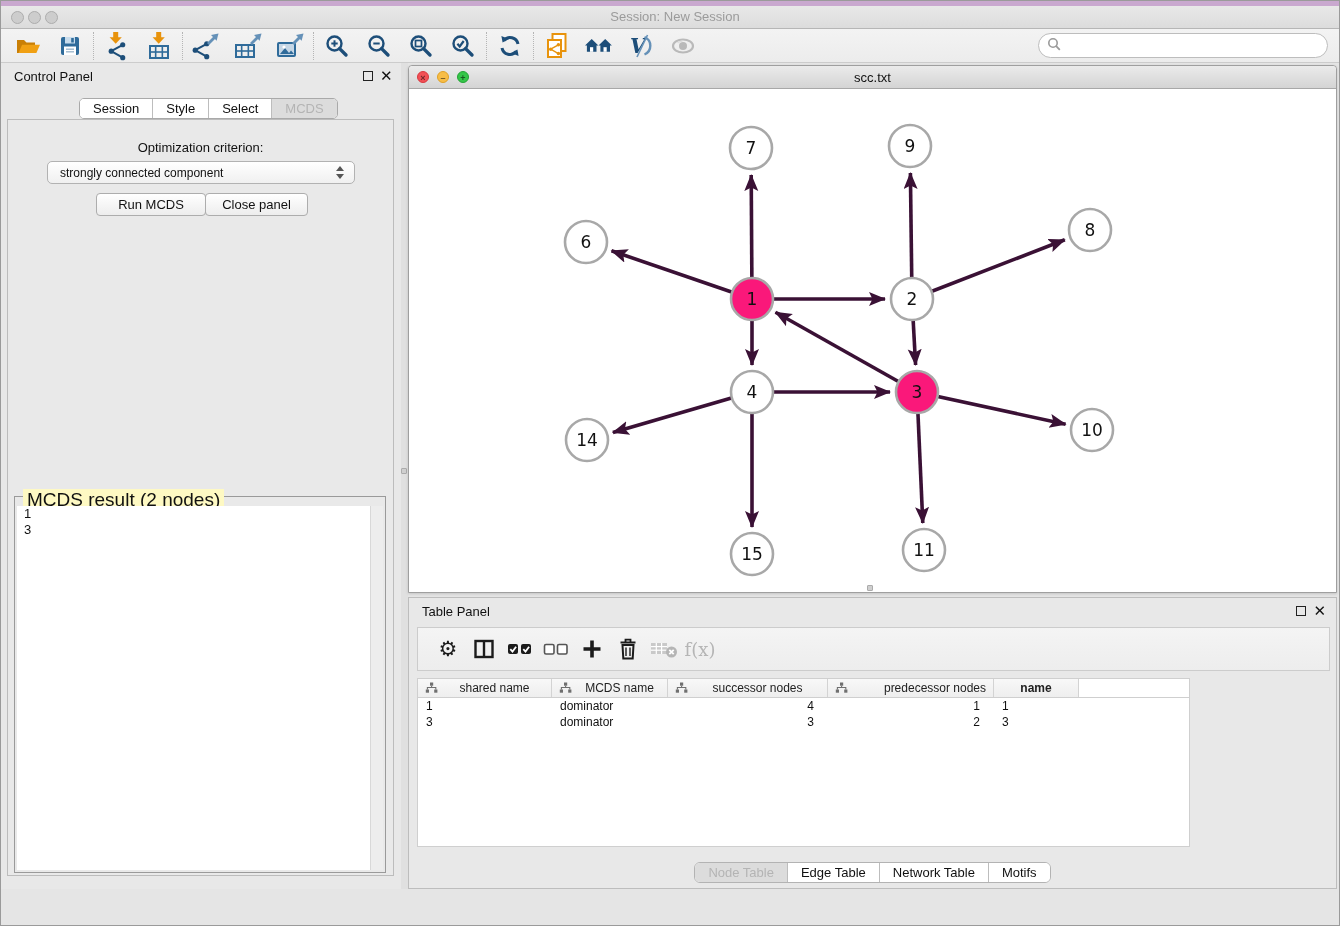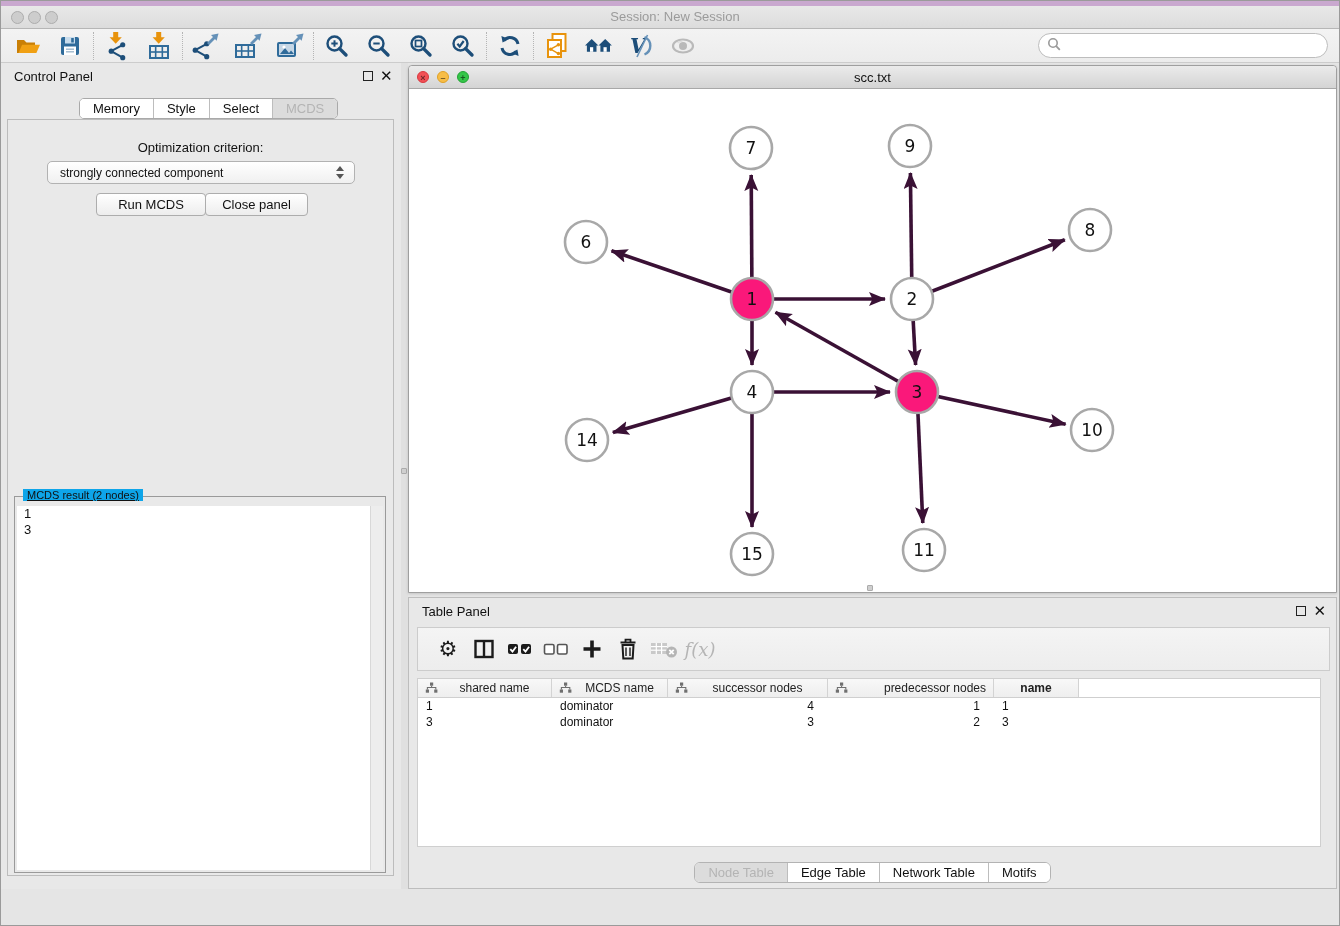--- a/index.html
+++ b/index.html
@@ -47,21 +47,21 @@
   .combo { position:absolute; left:39px; top:41px; width:308px; height:23px; background:linear-gradient(#ffffff,#f0f0f0);
            border:1px solid #b2b2b2; border-radius:5px; display:flex; align-items:center; }
   .combo .val { flex:1; font-size:12px; padding-left:12px; color:#111; }
   .stepper { width:16px; display:flex; flex-direction:column; align-items:center; gap:3px; margin-right:6px; }
   .stepper i { width:0; height:0; border-left:4px solid transparent; border-right:4px solid transparent; }
   .stepper .up { border-bottom:5px solid #555; }
   .stepper .dn { border-top:5px solid #555; }
   .btn { position:absolute; height:23px; background:linear-gradient(#ffffff,#ededed); border:1px solid #adadad;
          border-radius:4px; font-size:13px; color:#111; text-align:center; line-height:21px; }
   .group { position:absolute; left:6px; top:376px; width:372px; height:377px; border:1px solid #9a9a9a; }
-  .group .legend { position:absolute; left:8px; top:-8px; background:#0ea5e9; padding:0 4px; font-size:11px; color:#111;text-decoration:underline; }
+  .group .legend { position:absolute; left:8px; top:-8px; background:#fef9c3; padding:0 4px; font-size:19px; color:#111;text-decoration:underline; }
   .group .list { position:absolute; left:2px; top:9px; right:2px; bottom:2px; background:#fff; overflow:hidden; }
   .group .sb { position:absolute; right:0; top:0; bottom:0; width:13px; background:#ededed; border-left:1px solid #d8d8d8; }
   .group .item { font-size:13px; line-height:16px; padding-left:7px; color:#111; }
 
   
   .vsplit { position:absolute; left:400px; top:62px; width:7px; height:826px; background:#e0e0e0; }
   .grip { position:absolute; width:6px; height:6px; background:#cfcfcf; border:1px solid #ababab; border-radius:1px; }
 
   
   .network-window { position:absolute; left:407px; top:64px; width:929px; height:528px;
@@ -79,22 +79,22 @@
   .nw-canvas { position:absolute; left:0; top:23px; width:927px; height:503px; background:#fff; }
 
   
   .table-panel { position:absolute; left:407px; top:596px; width:929px; height:292px; background:#e8e8e8;
                  border:1px solid #bdbdbd; }
   .tp-toolbar { position:absolute; left:8px; top:29px; width:913px; height:44px;
                 background:linear-gradient(#f4f4f4,#ededed); border:1px solid #cccccc;
                 display:flex; align-items:center; padding-left:12px; }
   .tp-btn { display:flex; align-items:center; justify-content:center; min-width:36px; height:36px; cursor:default; }
   .glyph-gear { font-family:"DejaVu Sans",sans-serif; font-size:21px; color:#1b1b1b; line-height:22px; }
-  .glyph-fx { font-family:"DejaVu Serif",serif; font-style:italic; font-size:18px; color:#b5b5b5; }
-  .node-table { position:absolute; left:8px; top:80px; width:904px; height:169px; background:#fff;
+  .glyph-fx { font-family:"DejaVu Serif",serif; font-size:18px; color:#b5b5b5; }
+  .node-table { position:absolute; left:8px; top:80px; width:773px; height:169px; background:#fff;
                 border:1px solid #cfcfcf; }
   .thead { display:flex; height:19px; border-bottom:1px solid #cfcfcf; }
   .th { display:flex; align-items:center; background:linear-gradient(#f8f8f8,#eeeeee);
         border-right:1px solid #d3d3d3; font-size:12px; color:#222; }
   .th .lbl { flex:1; text-align:center; }
   .th .attr-ic { margin-left:7px; display:flex; }
   .th.filler { flex:1; background:#fff; border-right:none; }
   .tr { display:flex; height:16px; }
   .td { font-size:12px; line-height:16px; color:#111; overflow:hidden; white-space:nowrap; }
   .tp-tabs { position:absolute; left:0; right:0; bottom:5px; text-align:center; }
@@ -293,21 +293,21 @@
     </div>
   </div>
 
   <section class="control-panel">
     <div class="panel-head">
       <span class="panel-title">Control Panel</span>
       <span class="float-ic" style="left:362px"></span>
       <span class="close-ic" style="left:379px">✕</span>
     </div>
     <div class="cp-tabs">
-      <span class="tab">Memory</span>
+      <span class="tab">Session</span>
       <span class="tab">Style</span>
       <span class="tab">Select</span>
       <span class="tab disabled-active">MCDS</span>
     </div>
     <div class="cp-box">
       <div class="opt-label">Optimization criterion:</div>
       <div class="combo">
         <span class="val">strongly connected component</span>
         <span class="stepper">
             <i class="up"></i>

